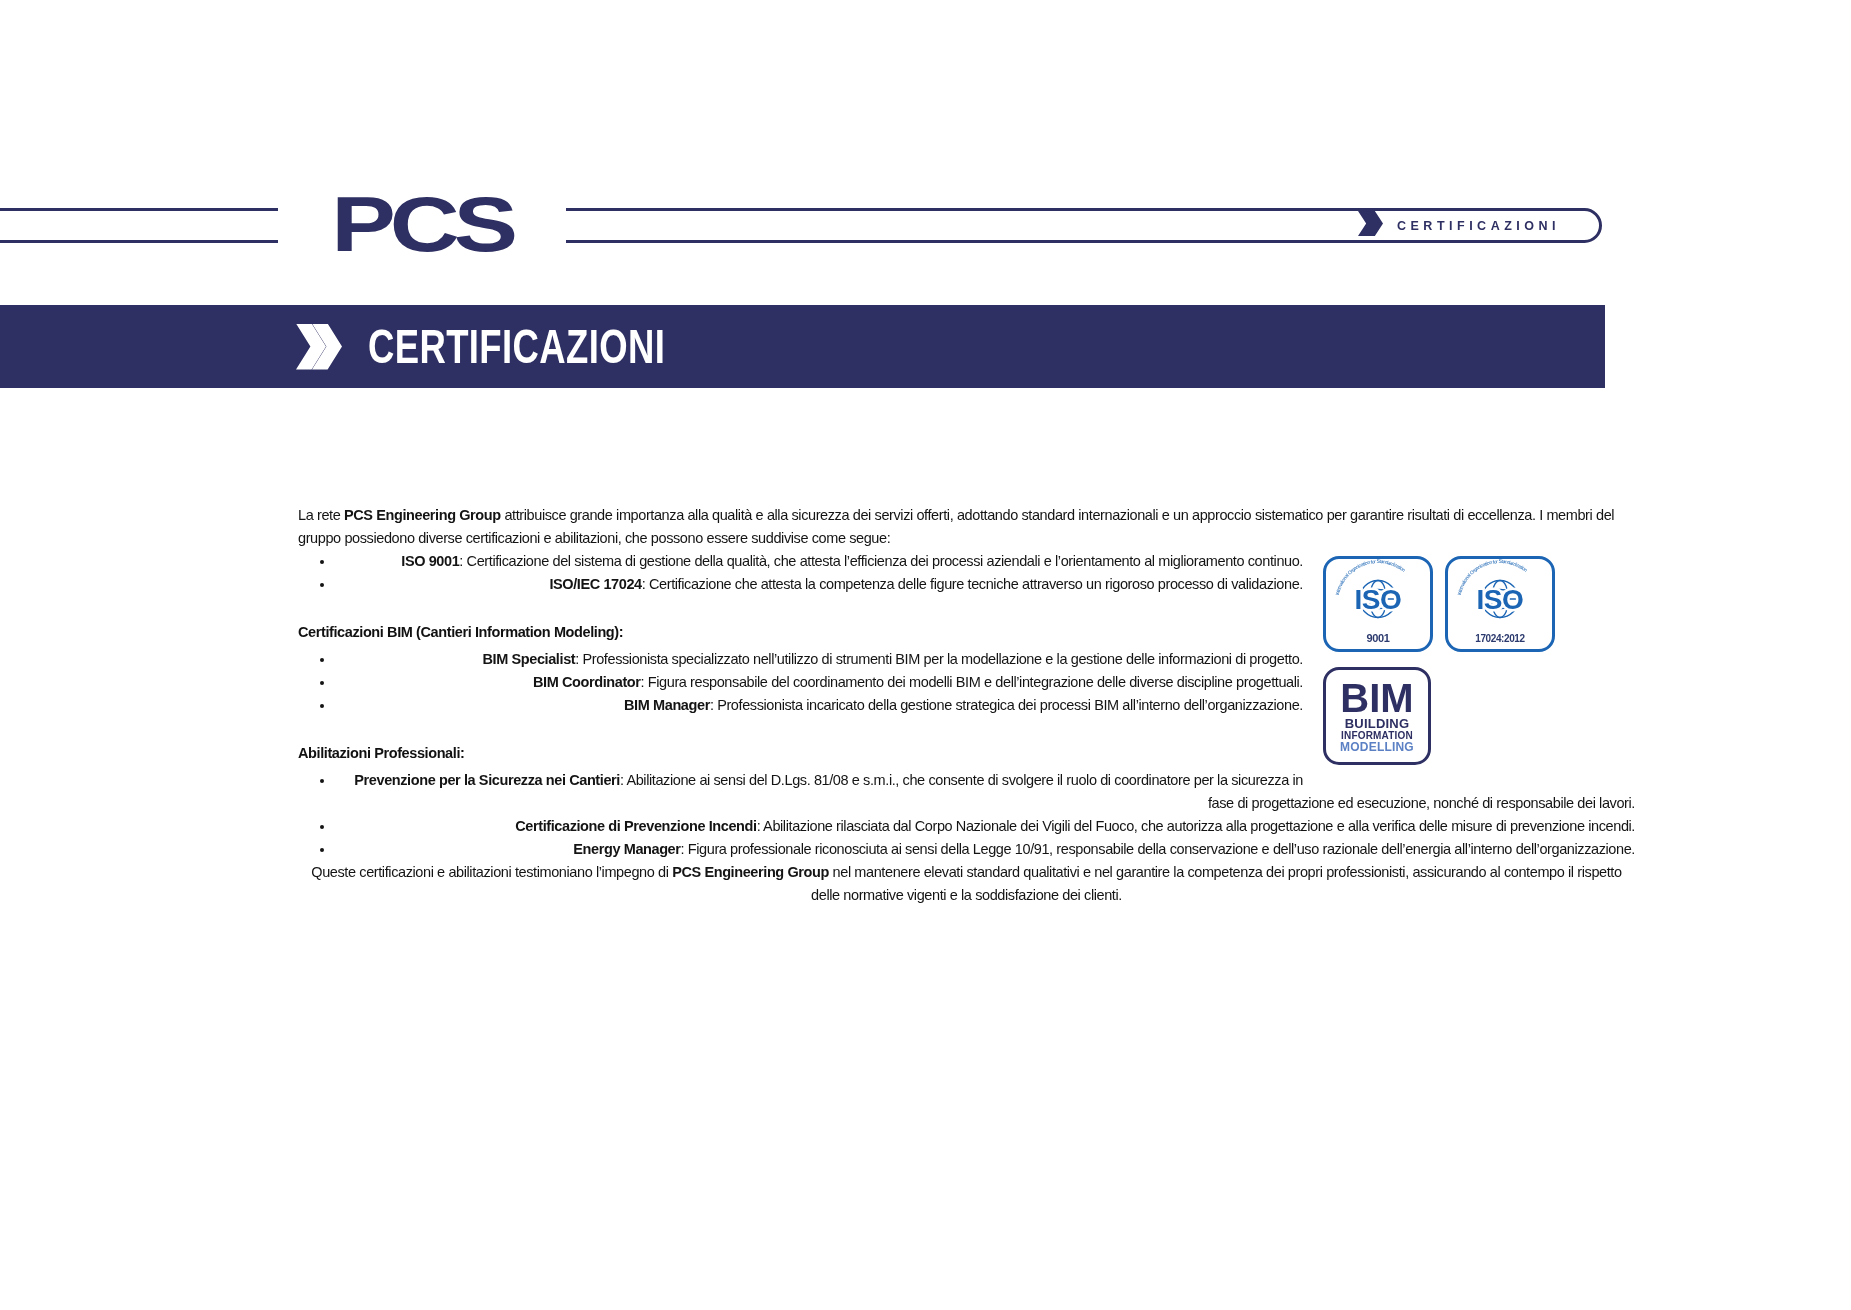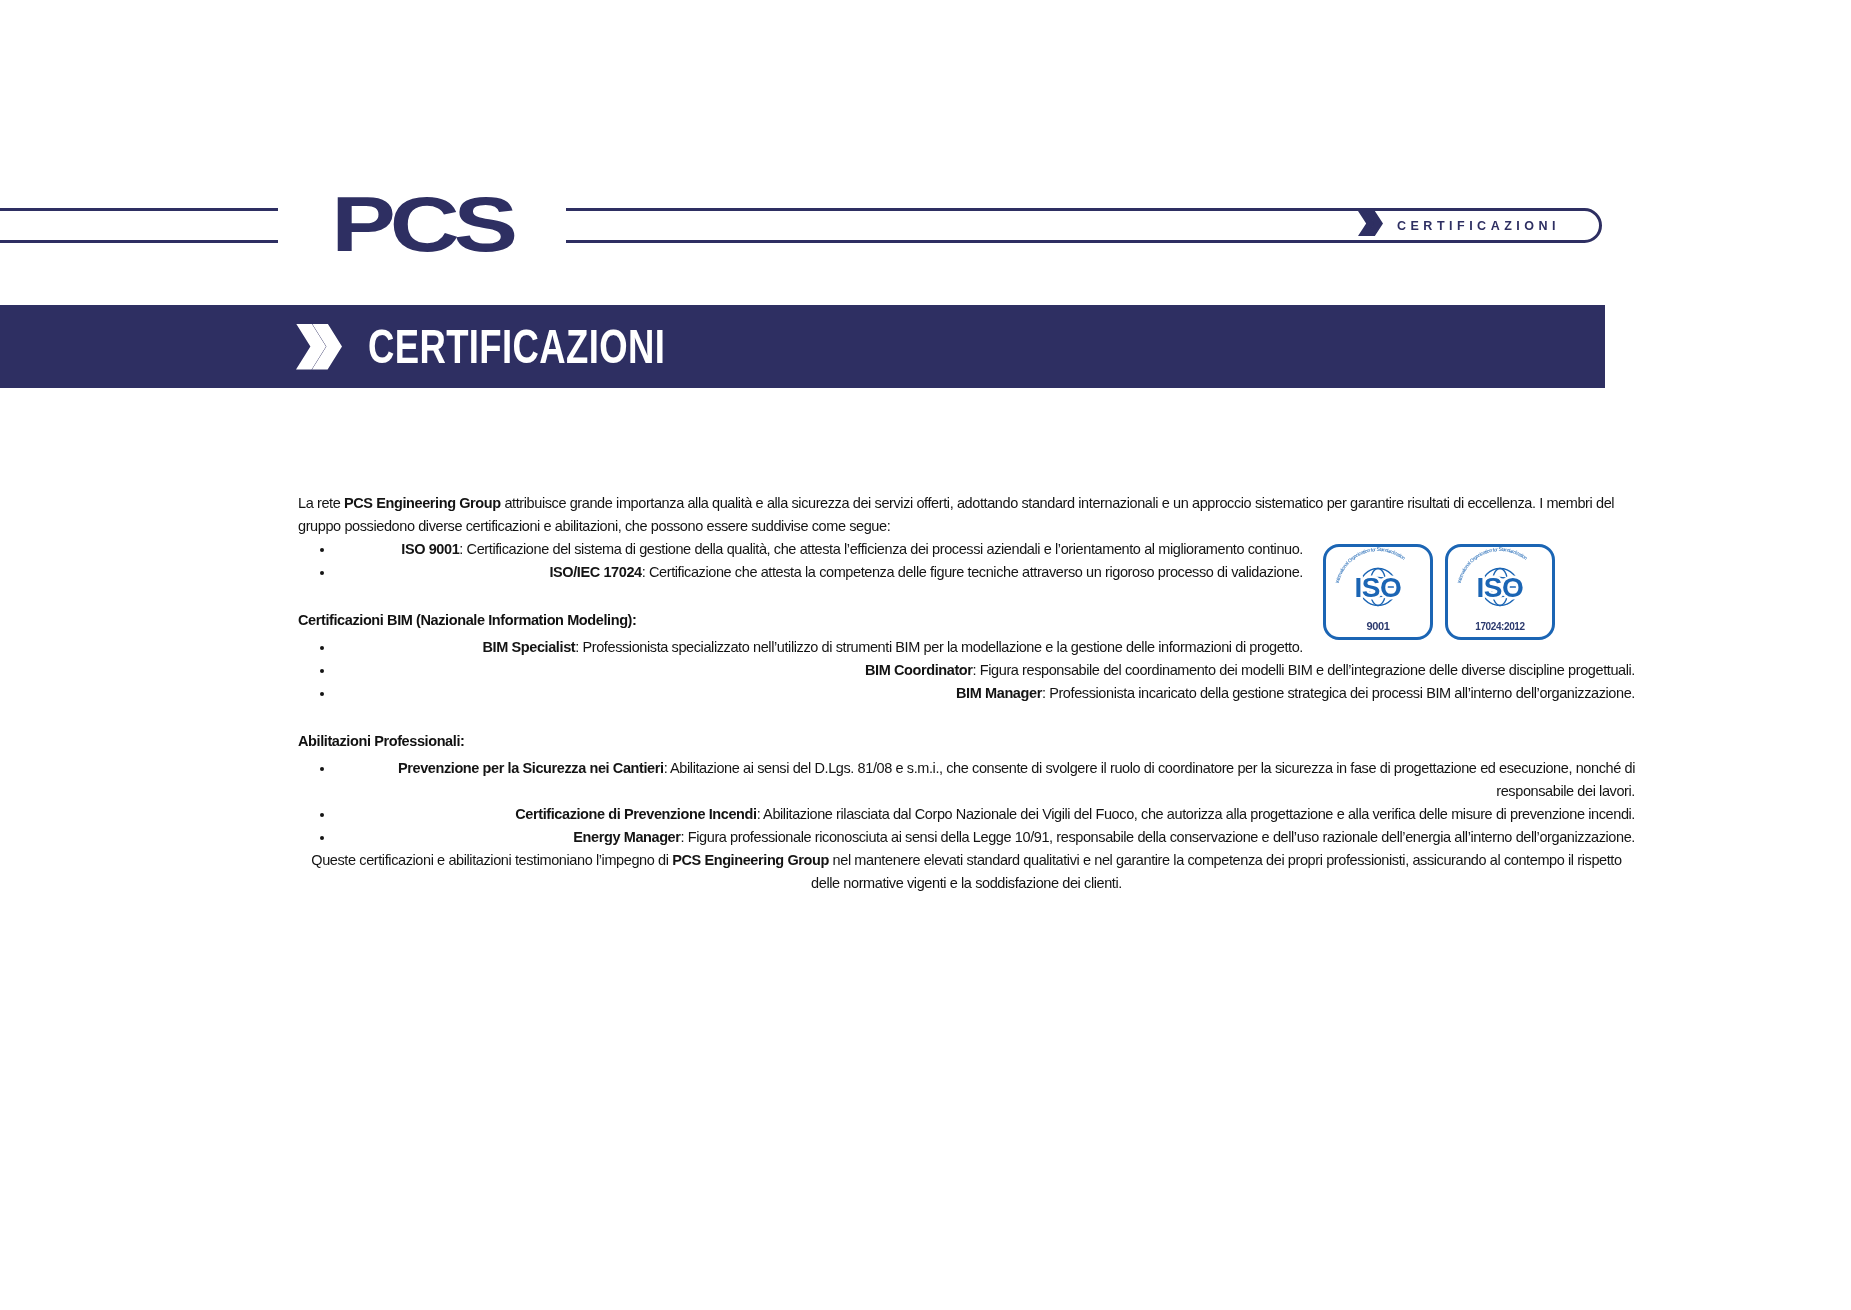--- a/index.html
+++ b/index.html
@@ -56,21 +56,21 @@
     padding-left:296px;box-sizing:border-box;
   }
   .banner-chevrons{display:flex;align-items:center;margin-right:26px;}
   .banner-title{
     color:#ffffff;font-weight:bold;font-size:48px;
     letter-spacing:0.5px;white-space:nowrap;
     transform:scaleX(0.76);transform-origin:left center;
   }
   
   .content{
-    position:absolute;left:298px;top:492px;width:1337px;
+    position:absolute;left:298px;top:504px;width:1337px;
     font-size:14.5px;line-height:23px;letter-spacing:-0.4px;
     color:#141414;
   }
   .content p{margin:0;}
   .content b{font-weight:bold;}
   .content h3{
     margin:26px 0 6px 0;font-size:14.5px;line-height:20px;font-weight:bold;color:#111;
   }
   .content ul{margin:0;padding-left:37px;text-align:right;}
   .content li{margin:0;padding-left:2px;}
@@ -167,28 +167,34 @@
               <path d="M 35,47 Q 52,52 69,47"></path>
               <path d="M 33.5,40 L 70.5,40"></path>
             </g>
             <text x="52" y="50" text-anchor="middle" font-size="28" font-weight="bold" fill="#1b65b4" stroke="#ffffff" stroke-width="5" paint-order="stroke" font-family="Liberation Sans, sans-serif">ISO</text>
             <text x="52" y="83" text-anchor="middle" font-size="10" font-weight="bold" fill="#2c3a6e" font-family="Liberation Sans, sans-serif">17024:2012</text>
           </svg>
         </div>
 
       </div>
 
+      <div class="bim-badge">
+        <span class="bim-acronym">BIM</span>
+        <span class="bim-w1">BUILDING</span>
+        <span class="bim-w2">INFORMATION</span>
+        <span class="bim-w3">MODELLING</span>
+      </div>
     </div>
 
     <ul>
       <li><b>ISO 9001</b><span>: Certificazione del sistema di gestione della qualità, che attesta l’efficienza dei processi aziendali e l’orientamento al miglioramento continuo.</span></li>
       <li><b>ISO/IEC 17024</b><span>: Certificazione che attesta la competenza delle figure tecniche attraverso un rigoroso processo di validazione.</span></li>
     </ul>
 
-    <h3>Certificazioni BIM (Nazionale Information Modeling):</h3>
+    <h3>Certificazioni BIM (Cantieri Information Modeling):</h3>
     <ul>
       <li><b>BIM Specialist</b><span>: Professionista specializzato nell’utilizzo di strumenti BIM per la modellazione e la gestione delle informazioni di progetto.</span></li>
       <li><b>BIM Coordinator</b><span>: Figura responsabile del coordinamento dei modelli BIM e dell’integrazione delle diverse discipline progettuali.</span></li>
       <li><b>BIM Manager</b><span>: Professionista incaricato della gestione strategica dei processi BIM all’interno dell’organizzazione.</span></li>
     </ul>
 
     <h3>Abilitazioni Professionali:</h3>
     <ul>
       <li><b>Prevenzione per la Sicurezza nei Cantieri</b><span>: Abilitazione ai sensi del D.Lgs. 81/08 e s.m.i., che consente di svolgere il ruolo di coordinatore per la sicurezza in fase di progettazione ed esecuzione, nonché di responsabile dei lavori.</span></li>
       <li><b>Certificazione di Prevenzione Incendi</b><span>: Abilitazione rilasciata dal Corpo Nazionale dei Vigili del Fuoco, che autorizza alla progettazione e alla verifica delle misure di prevenzione incendi.</span></li>

